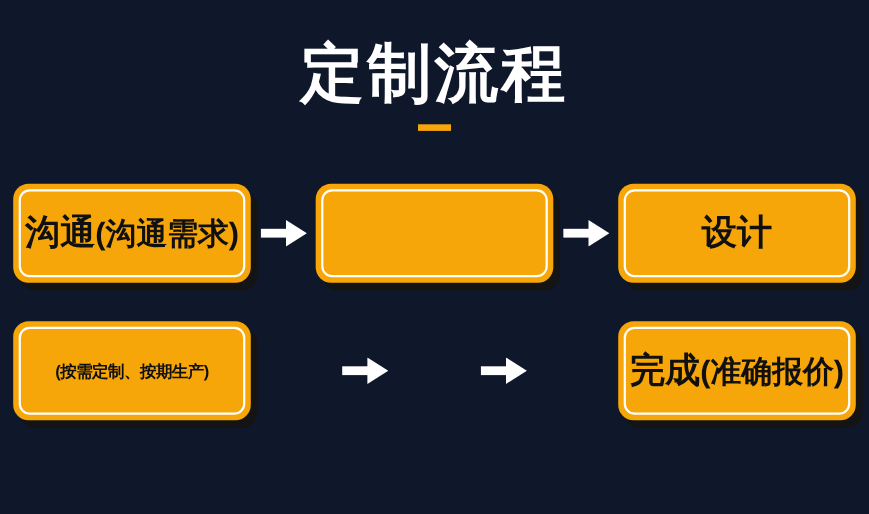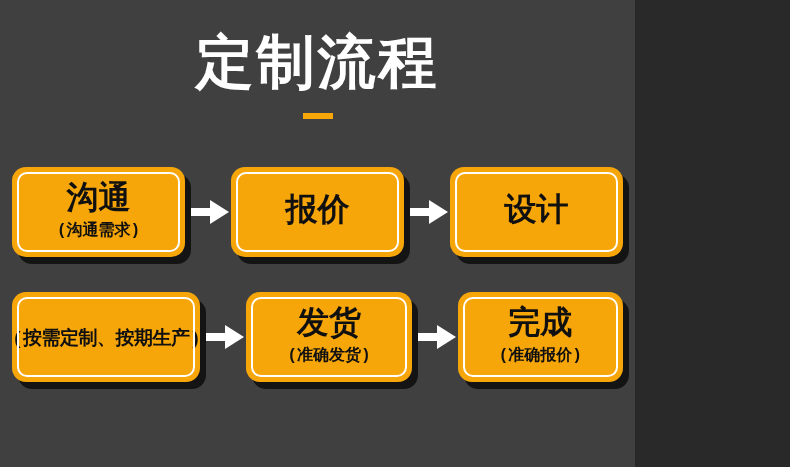--- a/index.html
+++ b/index.html
@@ -2,25 +2,25 @@
 <html><head>
 <meta charset="utf-8">
 <style>
   html, body {
     margin: 0;
     padding: 0;
     background: #292929;
   }
   .stage {
     position: relative;
-    width: 635px;
+    width: 790px;
     height: 467px;
-    background: #404040;
+    background: #0f172a;
     overflow: hidden;
-    font-family: Liberation Mono, monospace;
+    font-family: Liberation Sans, sans-serif;
   }
   .page-title {
     margin: 0;
     padding-top: 34px;
     text-align: center;
     color: #ffffff;
     font-size: 58px;
     font-weight: 900;
     letter-spacing: 3px;
     line-height: 1.15;
@@ -40,48 +40,48 @@
   .flow-row.first { margin-top: 48px; }
   .flow-row.second { margin-top: 35px; }
   .step-box {
     position: relative;
     width: 216px;
     height: 90px;
     background: #F7A60A;
     border-radius: 14px;
     box-shadow: 6px 7px 0 #141414;
     display: flex;
-    flex-direction: column;
+    flex-direction: row;
     align-items: center;
     justify-content: center;
     box-sizing: border-box;
   }
   .step-box::before {
     content: "";
     position: absolute;
     top: 5px; left: 5px; right: 5px; bottom: 5px;
     border: 2px solid #ffffff;
     border-radius: 10px;
     pointer-events: none;
   }
   .step-title {
     font-size: 32px;
     font-weight: 900;
     color: #101010;
     line-height: 1.1;
   }
   .step-subtitle {
-    font-size: 16px;
+    font-size: 28px;
     font-weight: 700;
     color: #101010;
     white-space: nowrap;
     margin-top: 3px;
   }
   .step-box[data-name="step-box-production"] .step-subtitle {
-    font-size: 19px;
+    font-size: 15px;
     letter-spacing: -0.5px;
   }
   .flow-arrow {
     width: 46px;
     display: flex;
     align-items: center;
     justify-content: center;
     flex: 0 0 auto;
   }
   .flow-arrow svg { display: block; }
@@ -101,21 +101,20 @@
     </div>
     <div class="flow-arrow" data-name="arrow-right-icon">
       <svg width="42" height="24" viewBox="0 0 42 24">
           <g fill="#ffffff">
             <rect x="0" y="8" width="25" height="8"></rect>
             <polygon points="23,0 42,12 23,24"></polygon>
           </g>
         </svg>
     </div>
     <div class="step-box" data-name="step-box-quotation">
-      <div class="step-title" data-name="step-title">报价</div>
     </div>
     <div class="flow-arrow" data-name="arrow-right-icon">
       <svg width="42" height="24" viewBox="0 0 42 24">
           <g fill="#ffffff">
             <rect x="0" y="8" width="25" height="8"></rect>
             <polygon points="23,0 42,12 23,24"></polygon>
           </g>
         </svg>
     </div>
     <div class="step-box" data-name="step-box-design">
@@ -128,24 +127,20 @@
       <div class="step-subtitle" data-name="step-subtitle">(按需定制、按期生产)</div>
     </div>
     <div class="flow-arrow" data-name="arrow-right-icon">
       <svg width="42" height="24" viewBox="0 0 42 24">
           <g fill="#ffffff">
             <rect x="0" y="8" width="25" height="8"></rect>
             <polygon points="23,0 42,12 23,24"></polygon>
           </g>
         </svg>
     </div>
-    <div class="step-box" data-name="step-box-shipping">
-      <div class="step-title" data-name="step-title">发货</div>
-      <div class="step-subtitle" data-name="step-subtitle">(准确发货)</div>
-    </div>
     <div class="flow-arrow" data-name="arrow-right-icon">
       <svg width="42" height="24" viewBox="0 0 42 24">
           <g fill="#ffffff">
             <rect x="0" y="8" width="25" height="8"></rect>
             <polygon points="23,0 42,12 23,24"></polygon>
           </g>
         </svg>
     </div>
     <div class="step-box" data-name="step-box-completion">
       <div class="step-title" data-name="step-title">完成</div>

